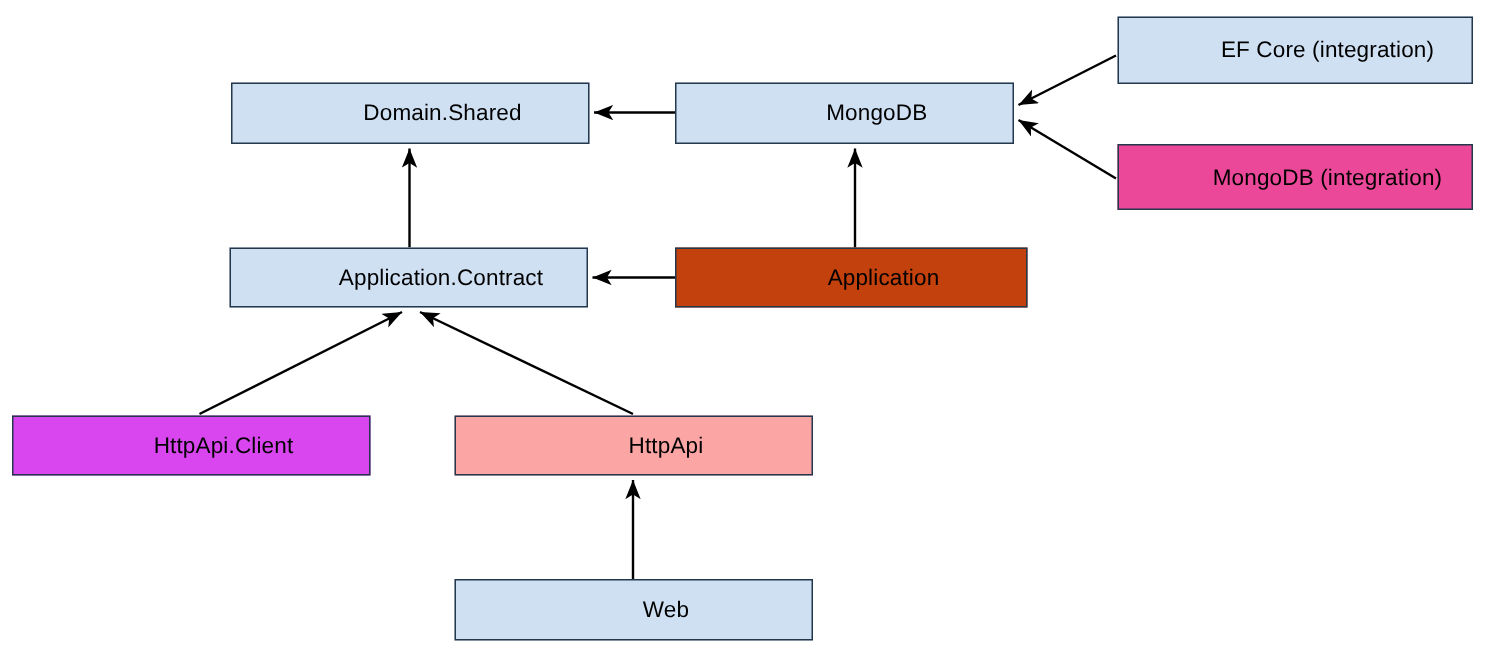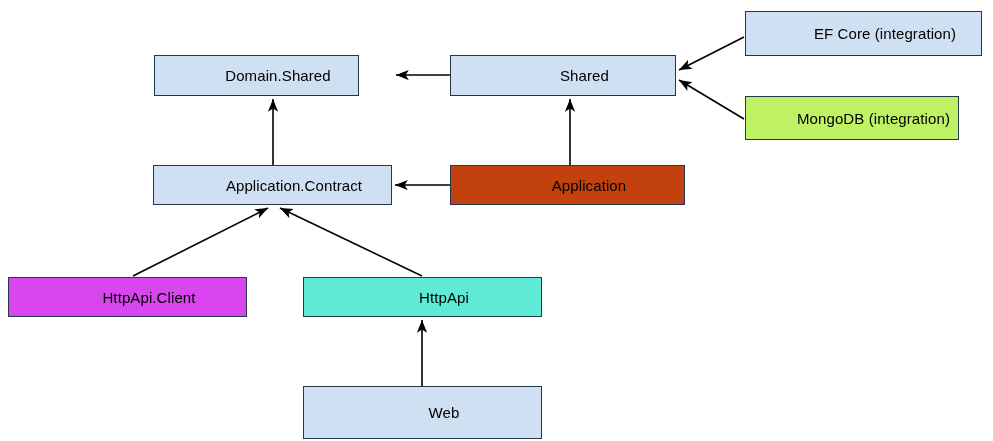--- a/index.html
+++ b/index.html
@@ -66,42 +66,42 @@
         <line x1="450" y1="185" x2="395" y2="185" stroke="#000000" stroke-width="1.6" marker-end="url(#arrowhead)"></line>
         <line x1="744" y1="37" x2="679" y2="70" stroke="#000000" stroke-width="1.6" marker-end="url(#arrowhead)"></line>
         <line x1="744" y1="119" x2="679" y2="80" stroke="#000000" stroke-width="1.6" marker-end="url(#arrowhead)"></line>
         <line x1="133" y1="276" x2="268" y2="208" stroke="#000000" stroke-width="1.6" marker-end="url(#arrowhead)"></line>
         <line x1="422" y1="276" x2="280" y2="208" stroke="#000000" stroke-width="1.6" marker-end="url(#arrowhead)"></line>
         <line x1="422" y1="386" x2="422" y2="320" stroke="#000000" stroke-width="1.6" marker-end="url(#arrowhead)"></line>
       </g>
   </svg>
 
   <div id="nodes-group">
-      <div class="node" style="left: 154px; top: 55px; width: 205px; height: 41px; background: rgb(207, 224, 243); border-color: rgb(35, 55, 77); color: rgb(0, 0, 0);">
+      <div class="node" style="left: 154px; top: 55px; width: 239px; height: 41px; background: rgb(207, 224, 243); border-color: rgb(35, 55, 77); color: rgb(0, 0, 0);">
         <span class="node-label">Domain.Shared</span>
       </div>
       <div class="node" style="left: 450px; top: 55px; width: 226px; height: 41px; background: rgb(207, 224, 243); border-color: rgb(35, 55, 77); color: rgb(0, 0, 0);">
-        <span class="node-label">Shared</span>
+        <span class="node-label">MongoDB</span>
       </div>
       <div class="node" style="left: 745px; top: 11px; width: 237px; height: 45px; background: rgb(207, 224, 243); border-color: rgb(35, 55, 77); color: rgb(0, 0, 0);">
         <span class="node-label">EF Core (integration)</span>
       </div>
-      <div class="node" style="left: 745px; top: 96px; width: 214px; height: 44px; background: #bef264; border-color: rgb(35, 55, 77); color: rgb(0, 0, 0);">
+      <div class="node" style="left: 745px; top: 96px; width: 237px; height: 44px; background: #ec4899; border-color: rgb(35, 55, 77); color: rgb(0, 0, 0);">
         <span class="node-label">MongoDB (integration)</span>
       </div>
       <div class="node" style="left: 153px; top: 165px; width: 239px; height: 40px; background: rgb(207, 224, 243); border-color: rgb(35, 55, 77); color: rgb(0, 0, 0); align-items: center;">
         <span class="node-label">Application.Contract</span>
       </div>
       <div class="node" style="left: 450px; top: 165px; width: 235px; height: 40px; background: #c2410c; border-color: rgb(35, 55, 77); color: rgb(0, 0, 0);">
         <span class="node-label">Application</span>
       </div>
       <div class="node" style="left: 8px; top: 277px; width: 239px; height: 40px; background: #d946ef; border-color: rgb(35, 55, 77); color: rgb(0, 0, 0);">
         <span class="node-label">HttpApi.Client</span>
       </div>
-      <div class="node" style="left: 303px; top: 277px; width: 239px; height: 40px; background: #5eead4; border-color: rgb(35, 55, 77); color: rgb(0, 0, 0);">
+      <div class="node" style="left: 303px; top: 277px; width: 239px; height: 40px; background: #fca5a5; border-color: rgb(35, 55, 77); color: rgb(0, 0, 0);">
         <span class="node-label">HttpApi</span>
       </div>
-      <div class="node" style="left: 303px; top: 386px; width: 239px; height: 53px; background: rgb(207, 224, 243); border-color: rgb(35, 55, 77); color: rgb(0, 0, 0);">
+      <div class="node" style="left: 303px; top: 386px; width: 239px; height: 41px; background: rgb(207, 224, 243); border-color: rgb(35, 55, 77); color: rgb(0, 0, 0);">
         <span class="node-label">Web</span>
       </div>
     </div>
 
 </div>
 
 </body></html>

